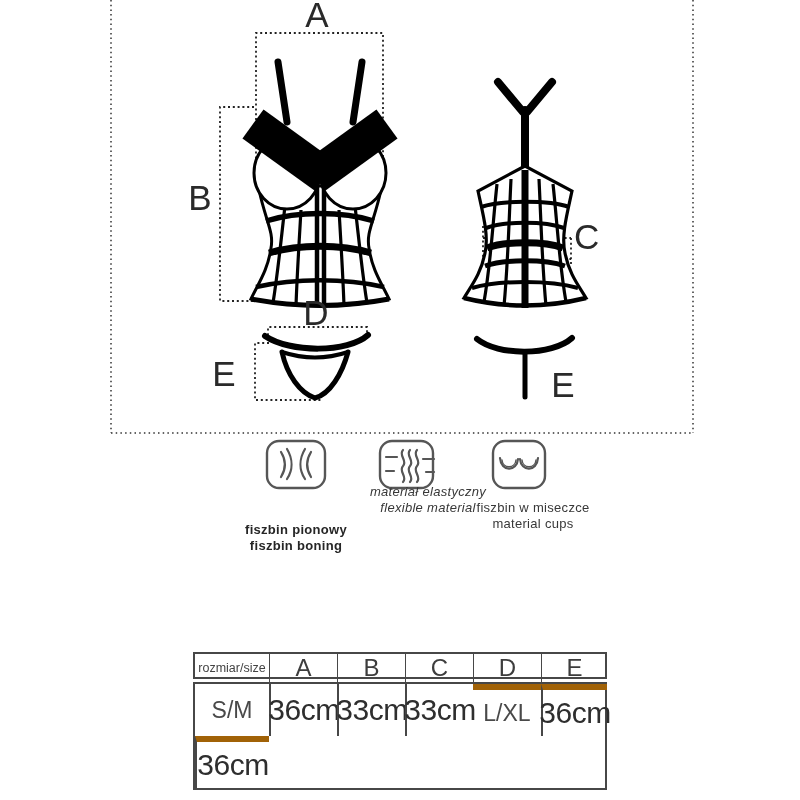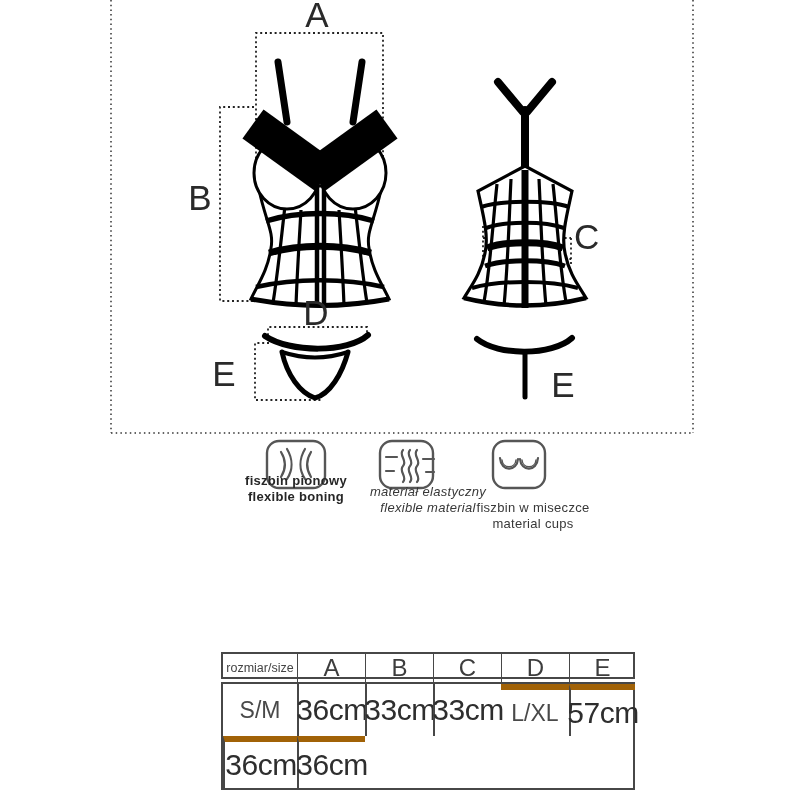--- a/index.html
+++ b/index.html
@@ -13,21 +13,21 @@
     fill:#222222;
   }
   .measure-label{font-size:35px;font-weight:400;letter-spacing:0px;fill:#2a2a2a;}
   .feature-label{
     position:absolute;text-align:center;line-height:16px;
     font-size:13px;color:#383838;letter-spacing:0.3px;
   }
   .feature-label.bold{font-weight:bold;color:#262626;}
   .feature-label div{white-space:nowrap;}
   
-  .size-table{position:absolute;left:193px;top:652px;width:414px;margin-left:28px;}
+  .size-table{position:absolute;left:193px;top:652px;width:414px;}
   .tbl-header{
     border:2px solid #474747;box-sizing:border-box;height:27px;
     display:grid;grid-template-columns:74px 68px 68px 68px 68px 66px;
   }
   .tbl-header .cell{
     display:flex;align-items:center;justify-content:center;
     border-left:1.5px solid #474747;box-sizing:border-box;
     font-size:24px;color:#3d3d3d;
   }
   .tbl-header .cell:first-child{border-left:none;font-size:12.5px;color:#444444;}
@@ -185,23 +185,23 @@
         <path d="M 520 459 C 521 472 537 472 538 458"></path>
       </g>
       <g stroke-width="1.4" stroke-linecap="round">
         <path d="M 502 460 C 503 469 515 469 516 460"></path>
         <path d="M 522 460 C 523 469 535 469 536 460"></path>
       </g>
     </g>
   </g>
 </svg>
 
-<div class="feature-label bold" style="left:226px;top:473px;width:140px;">
+<div class="feature-label bold" style="left:226px;top:522px;width:140px;">
   <div>fiszbin pionowy</div>
-  <div>flexible boning</div>
+  <div>fiszbin boning</div>
 </div>
 <div class="feature-label" style="left:357px;top:484px;width:142px;font-style:italic;">
   <div>materiał elastyczny</div>
   <div>flexible material</div>
 </div>
 <div class="feature-label" style="left:463px;top:500px;width:140px;">
   <div>fiszbin w miseczce</div>
   <div>material cups</div>
 </div>
 
@@ -213,17 +213,16 @@
     <div class="cell">C</div>
     <div class="cell">D</div>
     <div class="cell">E</div>
   </div>
   <div class="tbl-body">
     <div class="cell rowhead">S/M</div>
     <div class="cell">36cm</div>
     <div class="cell">33cm</div>
     <div class="cell">33cm</div>
     <div class="cell rowhead r2">L/XL</div>
-    <div class="cell r2">57cm</div>
     <div class="cell r2">36cm</div>
     <div class="cell r2">36cm</div>
   </div>
 </div>
 
 </body></html>

